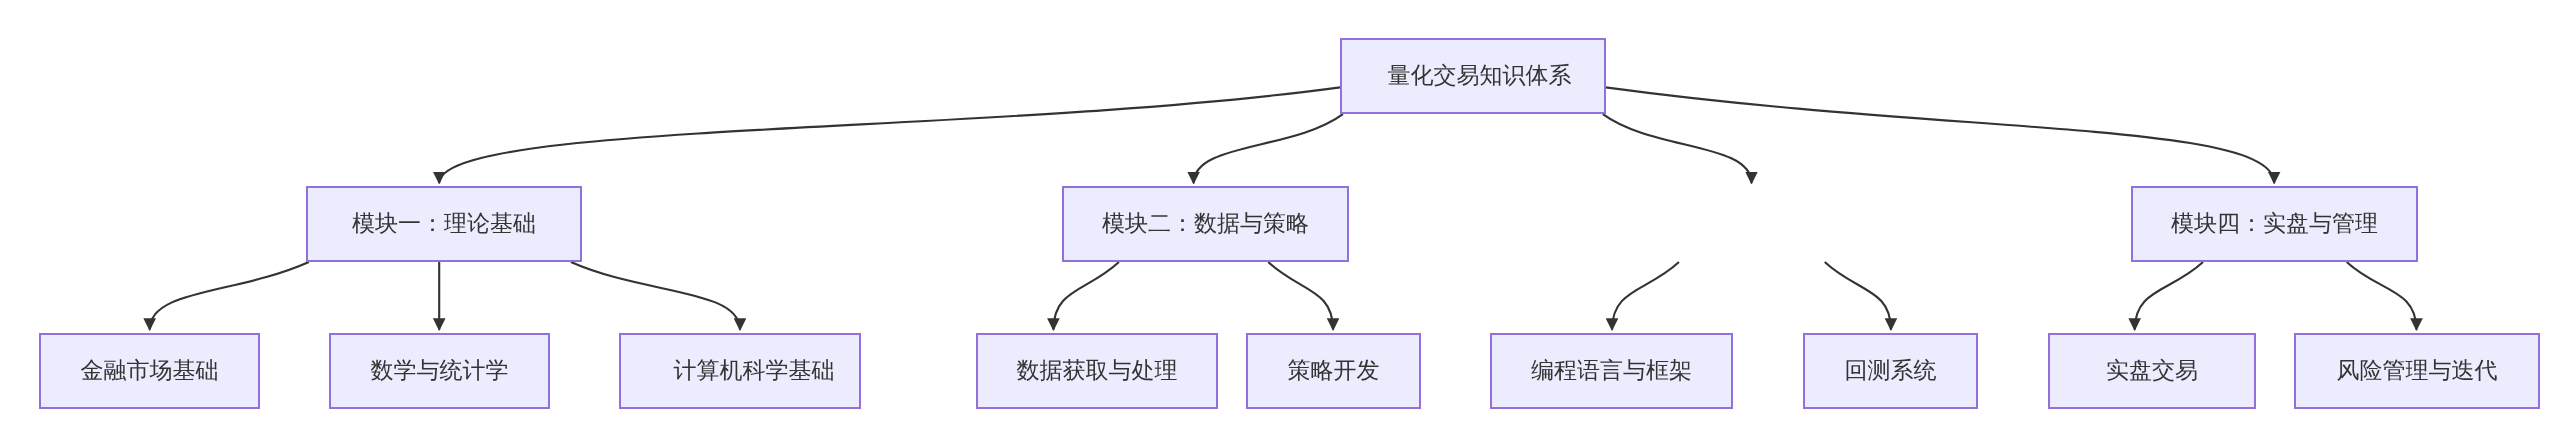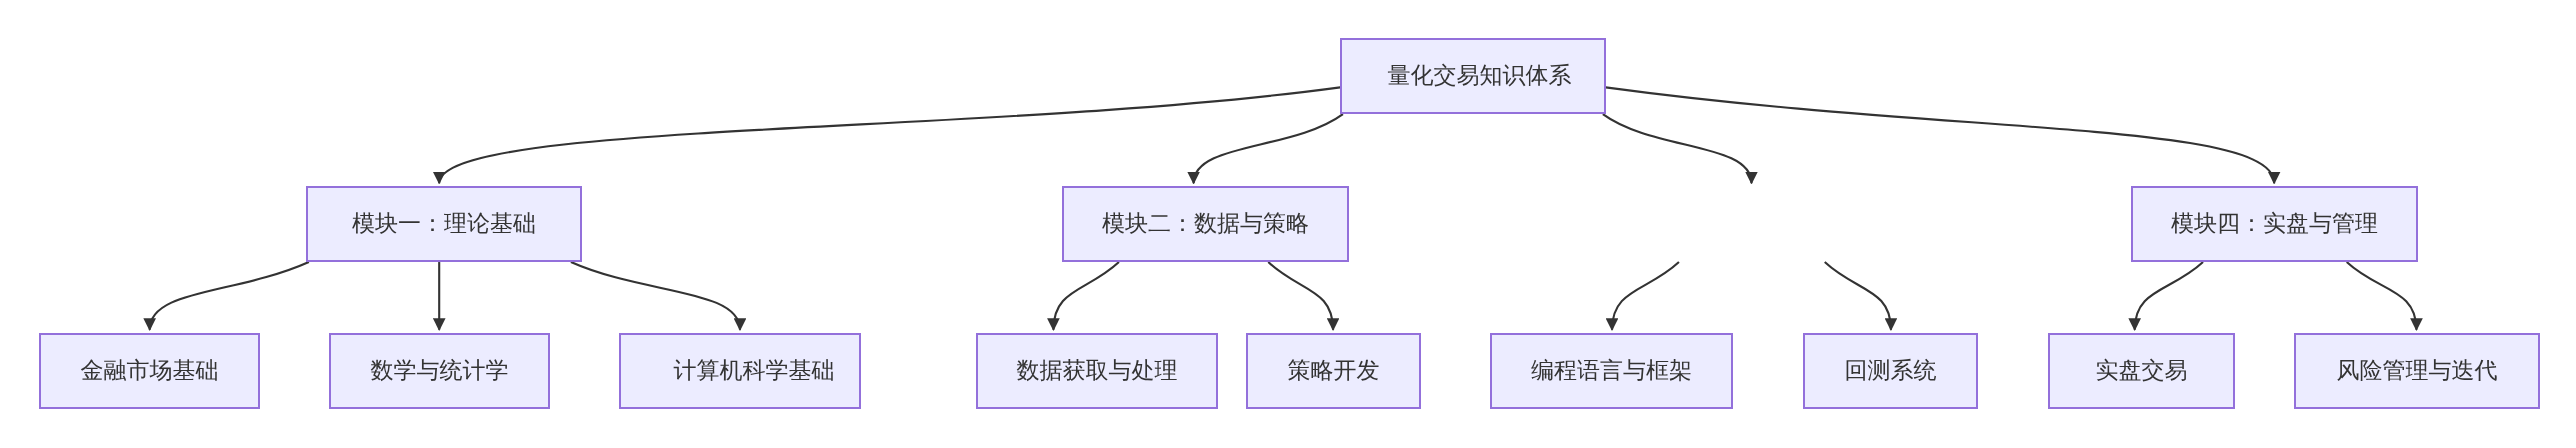--- a/index.html
+++ b/index.html
@@ -95,21 +95,21 @@
   </div>
   <div class="node" style="left:1246px; top:333px; width:175px;">
     <span>策略开发</span>
   </div>
   <div class="node" style="left:1490px; top:333px; width:243px;">
     <span>编程语言与框架</span>
   </div>
   <div class="node" style="left:1803px; top:333px; width:175px;">
     <span>回测系统</span>
   </div>
-  <div class="node" style="left:2048px; top:333px; width:187px;">
+  <div class="node" style="left:2048px; top:333px; width:208px;">
     <span>实盘交易</span>
   </div>
   <div class="node" style="left:2294px; top:333px; width:246px;">
     <span>风险管理与迭代</span>
   </div>
 
 </div>
 
 
 </body></html>

